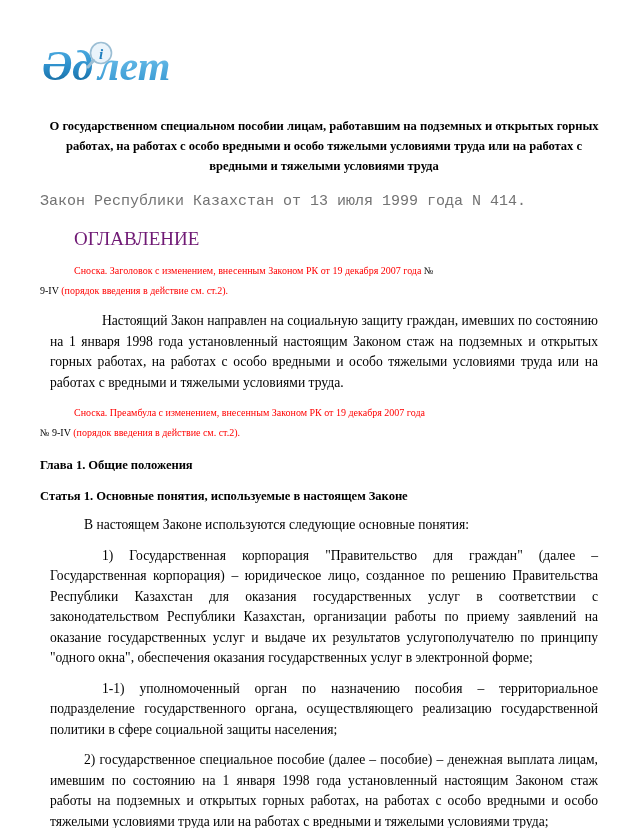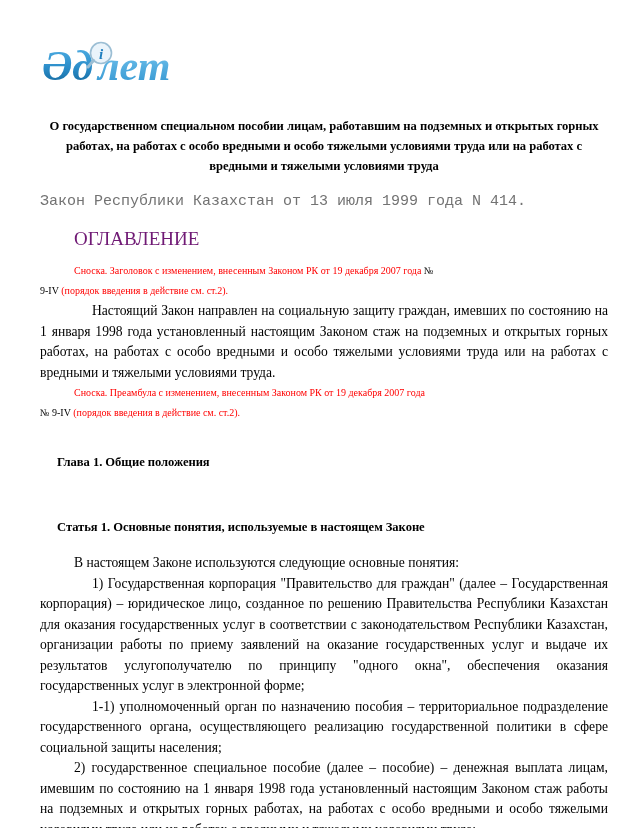--- a/index.html
+++ b/index.html
@@ -69,36 +69,36 @@
     margin: 0;
     text-align: justify;
     text-indent: 34px;
   }
   .note.no-indent { text-indent: 0; }
   .black { color: #000000; }
 
   .para {
     font-size: 13.6px;
     line-height: 20.5px;
-    margin: 0;
+    margin: 10px;
     text-align: justify;
     text-indent: 42px;
     color: #000000;
     text-justify: inter-word;
   }
   .para.tight { text-indent: 34px; }
   .para.wide-indent { text-indent: 52px; }
   .spacer-md { height: 13px; }
 
   .chapter-heading,
   .article-heading {
     font-weight: bold;
     font-size: 12.6px;
     line-height: 18px;
-    margin: 17px;
+    margin: 0;
     color: #000000;
     letter-spacing: -0.05px;
   }
 </style>
 </head>
 <body>
 
 <div class="page">
 
   <div class="logo-wrap">

